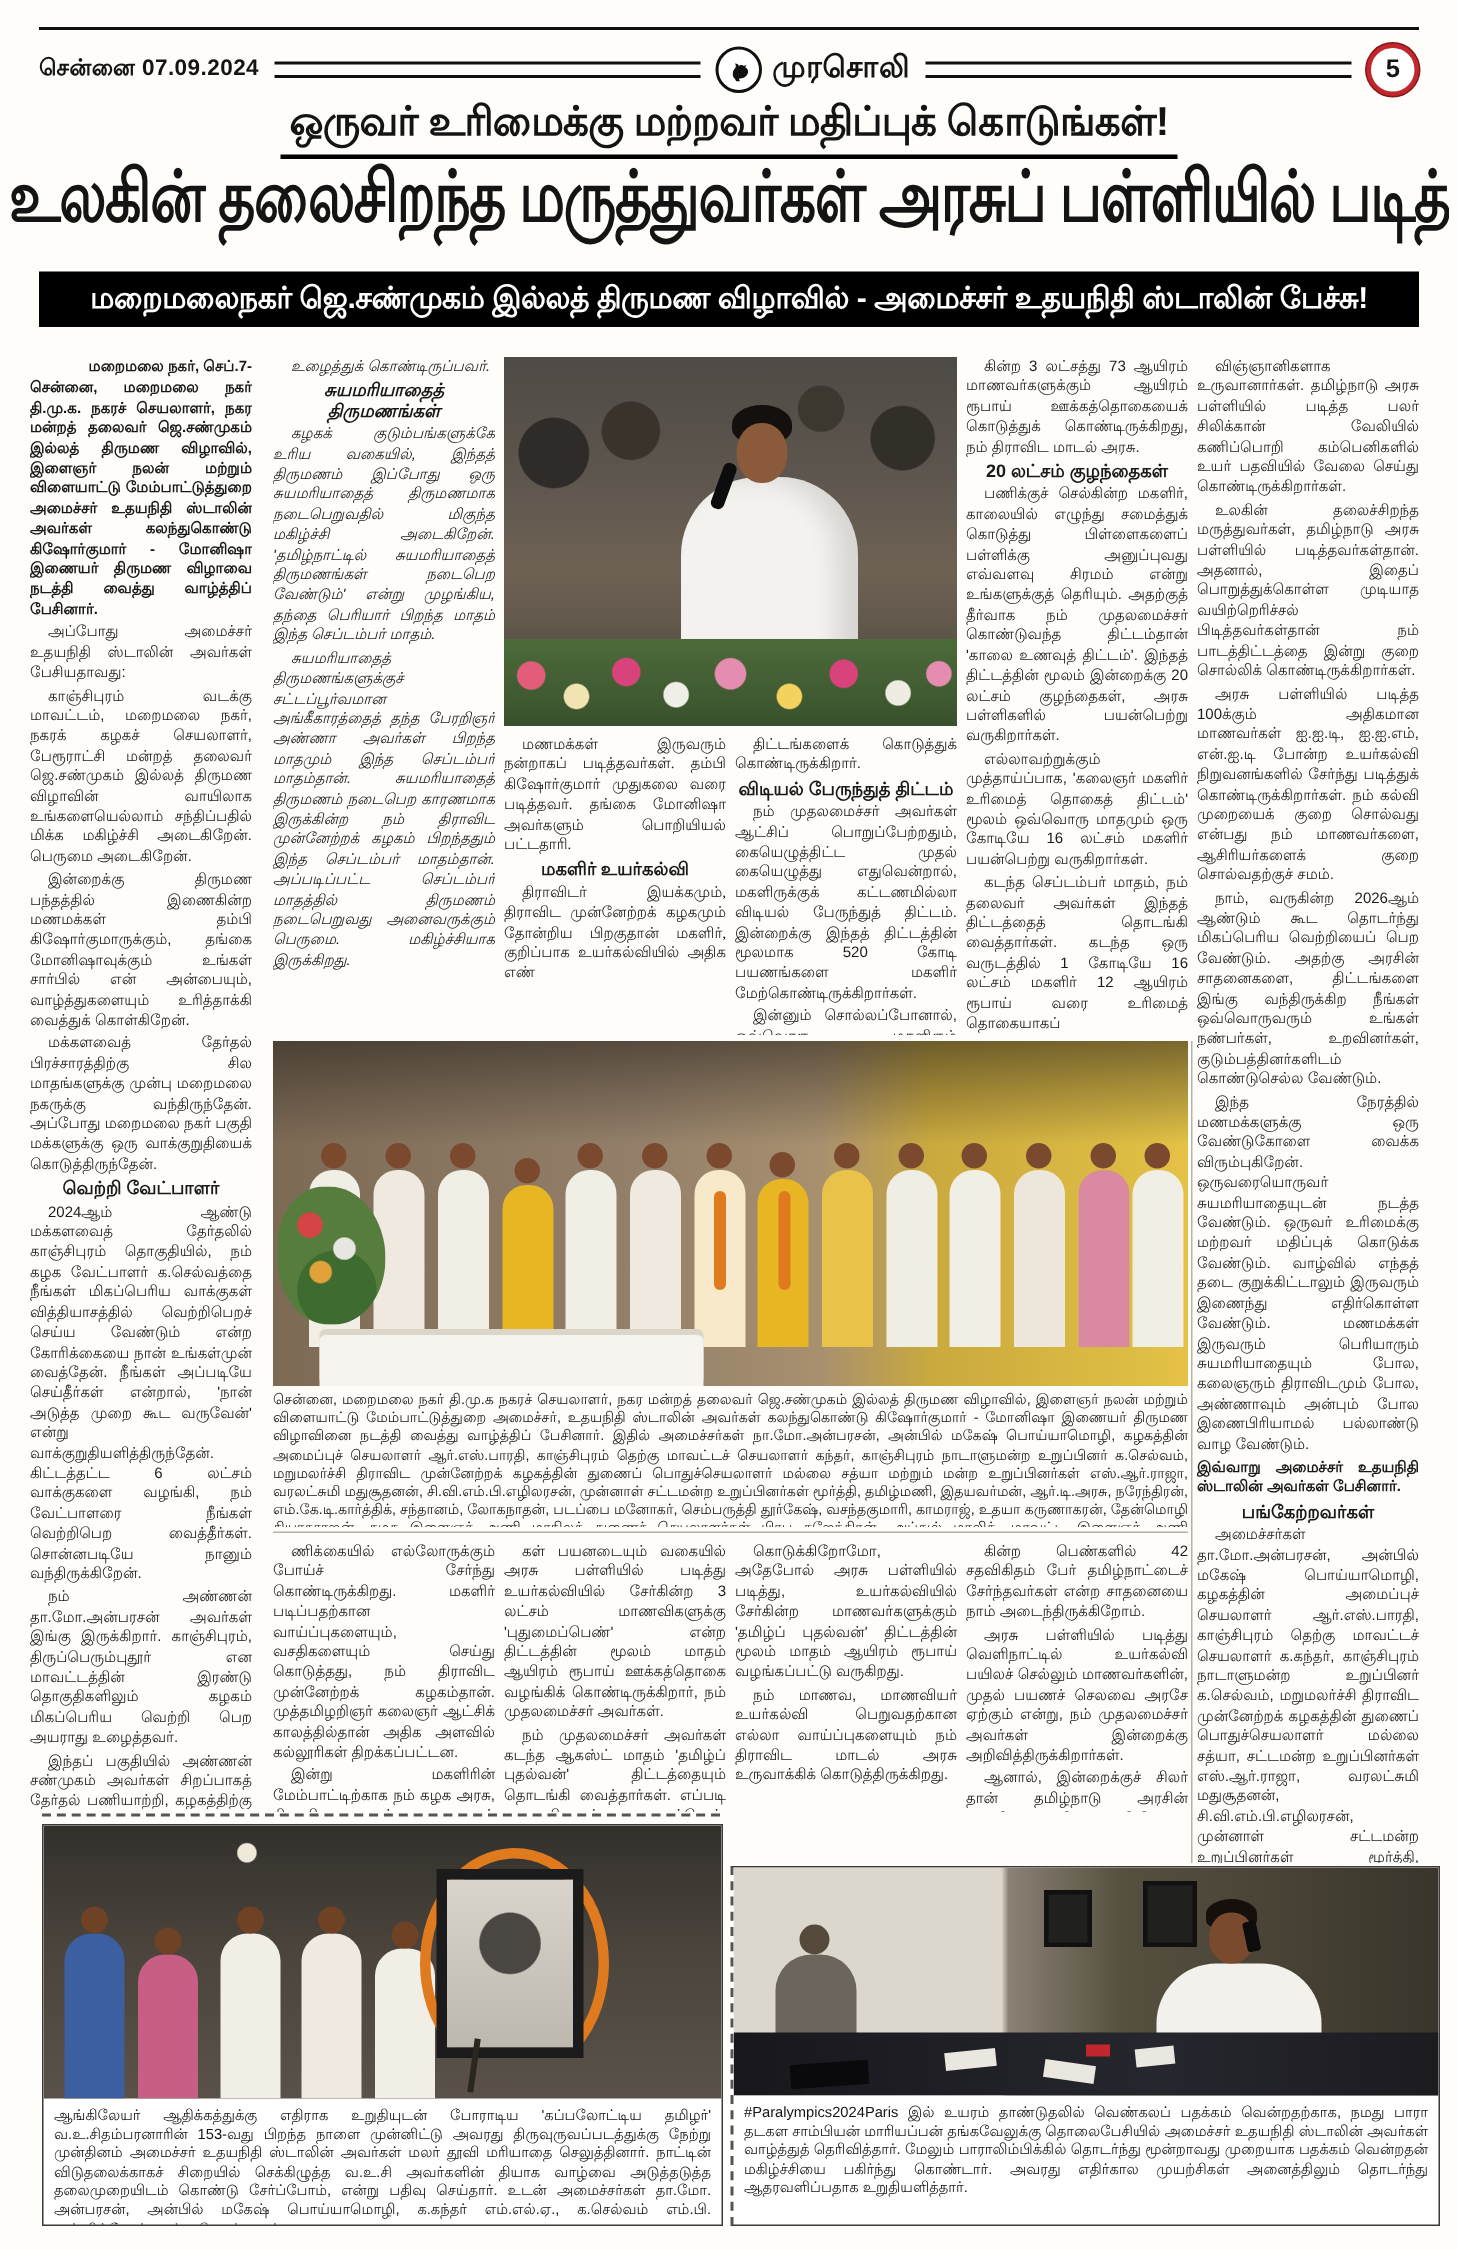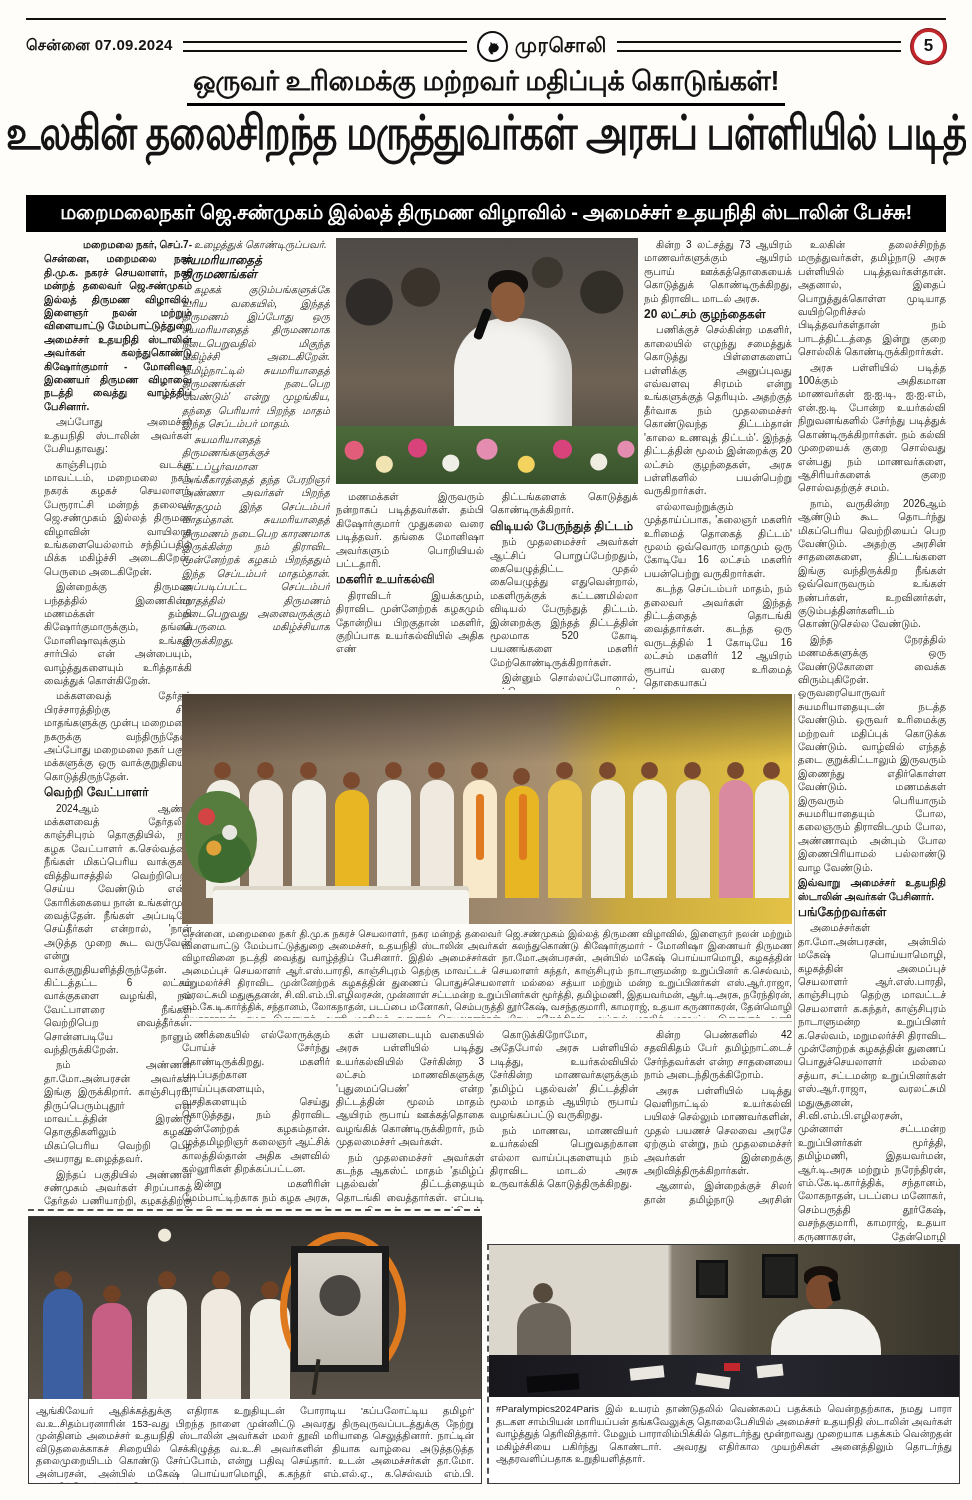--- a/index.html
+++ b/index.html
@@ -17,31 +17,31 @@
   .pagenum{width:29px;height:29px;border:3px solid #c1272d;box-shadow:0 0 0 1px #80181b;
            border-radius:50%;display:flex;align-items:center;justify-content:center;
            font-weight:bold;font-size:17px;background:#fff;}
   
   .kicker{position:absolute;top:66px;left:0;right:0;text-align:center;}
   .kicker span{display:inline-block;font-size:27px;font-weight:800;letter-spacing:-.5px;
                border-bottom:3px solid #000;padding:0 6px 3px;}
   .headline{position:absolute;top:106px;left:6px;right:6px;text-align:center;font-size:38px;
             font-weight:900;letter-spacing:-1px;white-space:nowrap;overflow:hidden;
             transform:scaleY(1.25);transform-origin:top center;}
-  .bar{position:absolute;top:195px;left:26px;right:26px;height:37px;background:#000;color:#fff;
+  .bar{position:absolute;top:181px;left:26px;right:26px;height:37px;background:#000;color:#fff;
        display:flex;align-items:center;justify-content:center;font-size:20px;font-weight:700;
        white-space:nowrap;overflow:hidden;letter-spacing:-.3px;}
   
   .col{position:absolute;width:148px;font-size:10px;line-height:13.4px;text-align:justify;
        overflow:hidden;color:#191919;}
   .col p{margin:0 0 2px;text-indent:12px;}
   .col p.lead{font-weight:700;text-indent:0;}
   .col p.dateline{font-weight:700;text-indent:0;text-align:right;margin-bottom:1px;}
-  .col h4{margin:3px 0 2px;font-size:12px;font-weight:800;text-align:left;text-indent:0;}
-  #c1{left:44px;top:238px;height:968px;}
+  .col h4{margin:3px 0 2px;font-size:12px;font-weight:800;text-align:center;text-indent:0;}
+  #c1{left:20px;top:238px;height:968px;}
   #c2{left:182px;top:238px;height:452px;font-style:italic;}
   #c3{left:336px;top:490px;height:200px;font-family:Liberation Serif, serif;}
   #c4{left:490px;top:490px;height:200px;}
   #c5{left:644px;top:238px;height:452px;}
   #c6{left:798px;top:238px;height:1004px;}
   #m1{left:182px;top:1028px;height:180px;}
   #m2{left:336px;top:1028px;height:180px;}
   #m3{left:490px;top:1028px;height:180px;}
   #m4{left:644px;top:1028px;height:180px;}
   .vrule{position:absolute;left:794px;top:694px;width:1px;height:548px;background:#b5b0a8;}
@@ -212,20 +212,21 @@
 
   <div class="col" id="c5">
     <p>கின்ற 3 லட்சத்து 73 ஆயிரம் மாணவர்களுக்கும் ஆயிரம் ரூபாய் ஊக்கத்தொகையைக் கொடுத்துக் கொண்டிருக்கிறது, நம் திராவிட மாடல் அரசு.</p>
     <h4>20 லட்சம் குழந்தைகள்</h4>
     <p>பணிக்குச் செல்கின்ற மகளிர், காலையில் எழுந்து சமைத்துக் கொடுத்து பிள்ளைகளைப் பள்ளிக்கு அனுப்புவது எவ்வளவு சிரமம் என்று உங்களுக்குத் தெரியும். அதற்குத் தீர்வாக நம் முதலமைச்சர் கொண்டுவந்த திட்டம்தான் 'காலை உணவுத் திட்டம்'. இந்தத் திட்டத்தின் மூலம் இன்றைக்கு 20 லட்சம் குழந்தைகள், அரசு பள்ளிகளில் பயன்பெற்று வருகிறார்கள்.</p>
     <p>எல்லாவற்றுக்கும் முத்தாய்ப்பாக, 'கலைஞர் மகளிர் உரிமைத் தொகைத் திட்டம்' மூலம் ஒவ்வொரு மாதமும் ஒரு கோடியே 16 லட்சம் மகளிர் பயன்பெற்று வருகிறார்கள்.</p>
     <p>கடந்த செப்டம்பர் மாதம், நம் தலைவர் அவர்கள் இந்தத் திட்டத்தைத் தொடங்கி வைத்தார்கள். கடந்த ஒரு வருடத்தில் 1 கோடியே 16 லட்சம் மகளிர் 12 ஆயிரம் ரூபாய் வரை உரிமைத் தொகையாகப் பயனடைந்திருக்கிறார்கள்.</p>
   </div>
 
   <div class="col" id="c6">
+    <p>விஞ்ஞானிகளாக உருவானார்கள். தமிழ்நாடு அரசு பள்ளியில் படித்த பலர் சிலிக்கான் வேலியில் கணிப்பொறி கம்பெனிகளில் உயர் பதவியில் வேலை செய்து கொண்டிருக்கிறார்கள்.</p>
     <p>உலகின் தலைச்சிறந்த மருத்துவர்கள், தமிழ்நாடு அரசு பள்ளியில் படித்தவர்கள்தான். அதனால், இதைப் பொறுத்துக்கொள்ள முடியாத வயிற்றெரிச்சல் பிடித்தவர்கள்தான் நம் பாடத்திட்டத்தை இன்று குறை சொல்லிக் கொண்டிருக்கிறார்கள்.</p>
     <p>அரசு பள்ளியில் படித்த 100க்கும் அதிகமான மாணவர்கள் ஐ.ஐ.டி, ஐ.ஐ.எம், என்.ஐ.டி போன்ற உயர்கல்வி நிறுவனங்களில் சேர்ந்து படித்துக் கொண்டிருக்கிறார்கள். நம் கல்வி முறையைக் குறை சொல்வது என்பது நம் மாணவர்களை, ஆசிரியர்களைக் குறை சொல்வதற்குச் சமம்.</p>
     <p>நாம், வருகின்ற 2026ஆம் ஆண்டும் கூட தொடர்ந்து மிகப்பெரிய வெற்றியைப் பெற வேண்டும். அதற்கு அரசின் சாதனைகளை, திட்டங்களை இங்கு வந்திருக்கிற நீங்கள் ஒவ்வொருவரும் உங்கள் நண்பர்கள், உறவினர்கள், குடும்பத்தினர்களிடம் கொண்டுசெல்ல வேண்டும்.</p>
     <p>இந்த நேரத்தில் மணமக்களுக்கு ஒரு வேண்டுகோளை வைக்க விரும்புகிறேன். ஒருவரையொருவர் சுயமரியாதையுடன் நடத்த வேண்டும். ஒருவர் உரிமைக்கு மற்றவர் மதிப்புக் கொடுக்க வேண்டும். வாழ்வில் எந்தத் தடை குறுக்கிட்டாலும் இருவரும் இணைந்து எதிர்கொள்ள வேண்டும். மணமக்கள் இருவரும் பெரியாரும் சுயமரியாதையும் போல, கலைஞரும் திராவிடமும் போல, அண்ணாவும் அன்பும் போல இணைபிரியாமல் பல்லாண்டு வாழ வேண்டும்.</p>
     <p class="lead">இவ்வாறு அமைச்சர் உதயநிதி ஸ்டாலின் அவர்கள் பேசினார்.</p>
     <h4>பங்கேற்றவர்கள்</h4>
     <p>அமைச்சர்கள் தா.மோ.அன்பரசன், அன்பில் மகேஷ் பொய்யாமொழி, கழகத்தின் அமைப்புச் செயலாளர் ஆர்.எஸ்.பாரதி, காஞ்சிபுரம் தெற்கு மாவட்டச் செயலாளர் க.கந்தர், காஞ்சிபுரம் நாடாளுமன்ற உறுப்பினர் க.செல்வம், மறுமலர்ச்சி திராவிட முன்னேற்றக் கழகத்தின் துணைப் பொதுச்செயலாளர் மல்லை சத்யா, சட்டமன்ற உறுப்பினர்கள் எஸ்.ஆர்.ராஜா, வரலட்சுமி மதுசூதனன், சி.வி.எம்.பி.எழிலரசன், முன்னாள் சட்டமன்ற உறுப்பினர்கள் மூர்த்தி, தமிழ்மணி, இதயவர்மன், ஆர்.டி.அரசு மற்றும் நரேந்திரன், எம்.கே.டி.கார்த்திக், சந்தானம், லோகநாதன், படப்பை மனோகர், செம்பருத்தி தூர்கேஷ், வசந்தகுமாரி, காமராஜ், உதயா கருணாகரன், தேன்மொழி தியாகராஜன், கழக இளைஞர் அணி மாநிலத் துணைச் செயலாளர்கள் பிரபு கஜேந்திரன், அப்துல் மாலிக், மாவட்ட இளைஞர் அணி அமைப்பாளர் கோல்டு பிரகாஷ், மாவட்ட இளைஞர் அணி துணை அமைப்பாளர் கமலகண்ணன் உள்பட கழக முன்னணியினர் பலரும் கலந்து கொண்டனர்.</p>
   </div>
 
   <div class="photo" id="photo-group">

